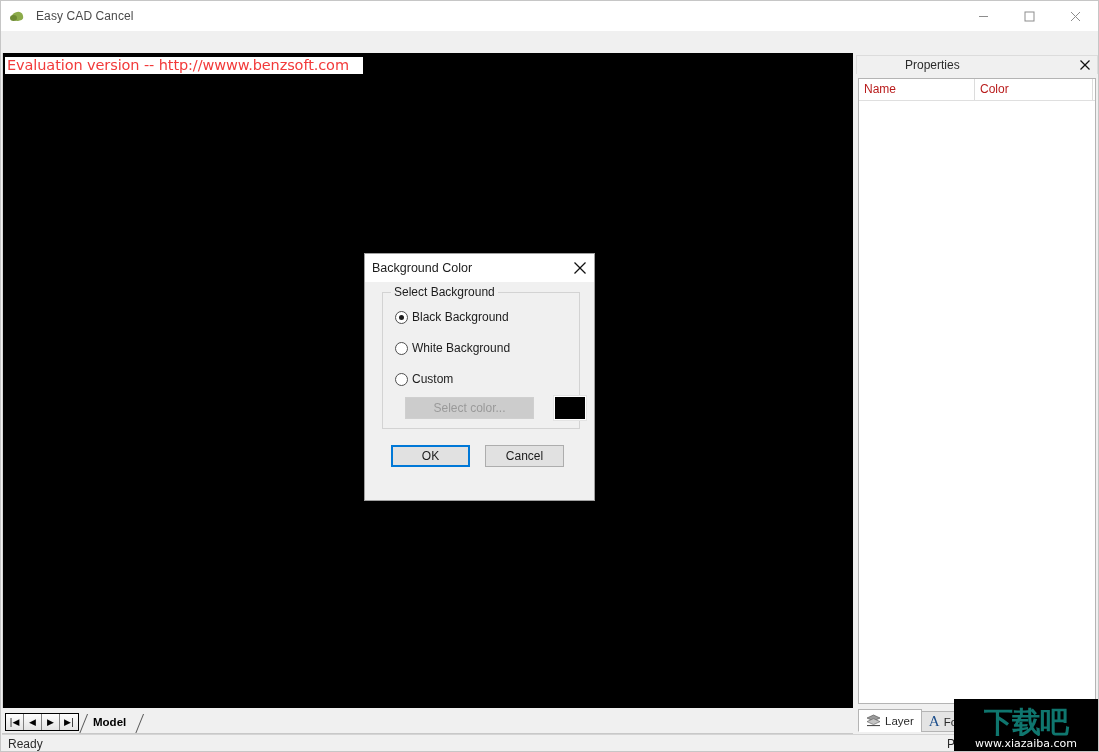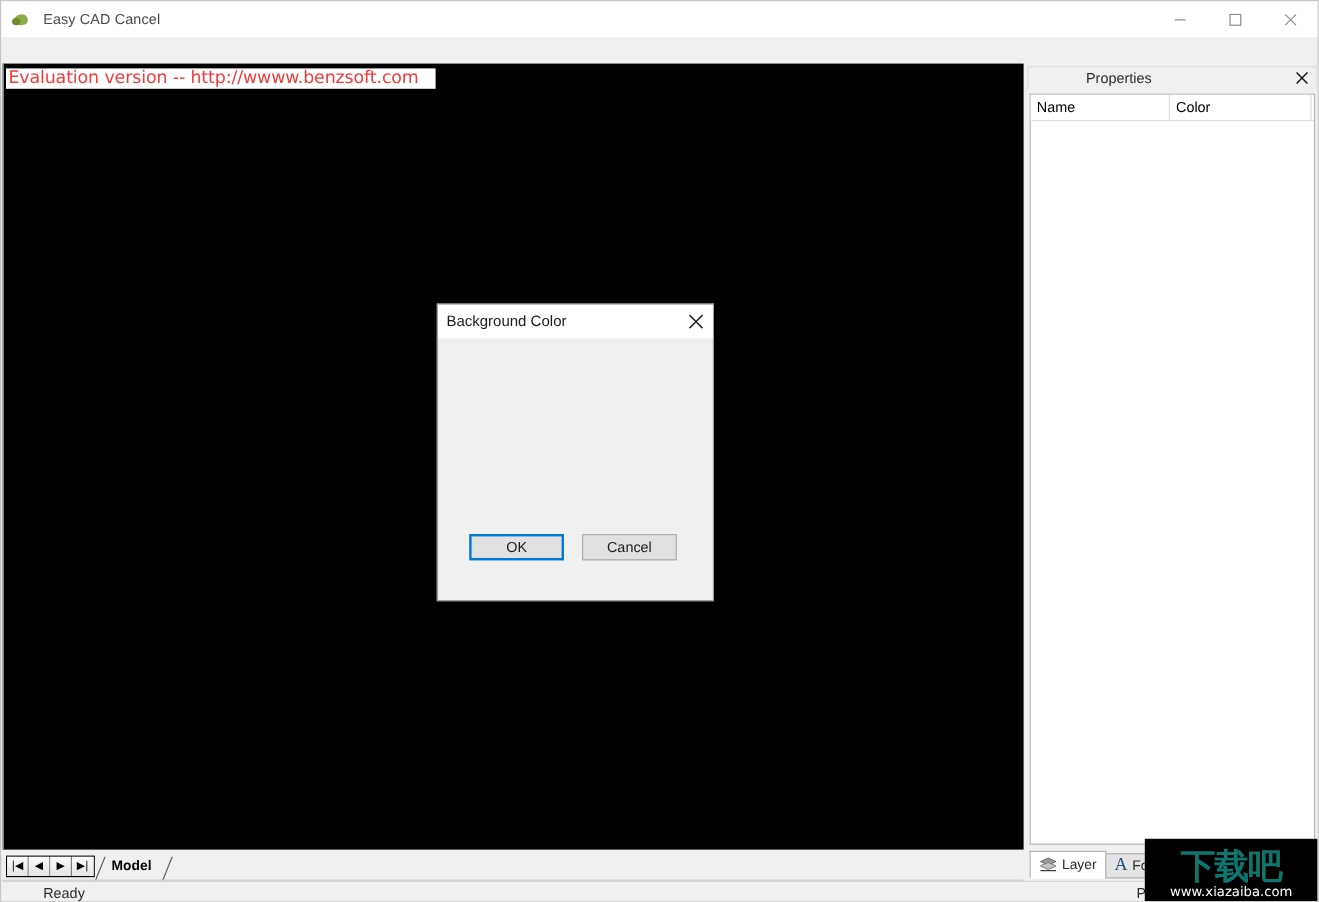--- a/index.html
+++ b/index.html
@@ -158,21 +158,20 @@
 
   
   #statusbar {
     position: absolute;
     left: 1px; top: 733px;
     width: 1096px; height: 18px;
     background: #f0f0f0;
     border-top: 1px solid #d4d4d4;
     display: flex;
     align-items: center;
-    padding-left: 28px;
   }
   #status-text {
     margin-left: 6px;
     font-size: 12px;
     color: #2b2b2b;
   }
   #status-right {
     position: absolute;
     right: 143px;
     font-size: 12px;
@@ -217,21 +216,21 @@
   }
   #prop-columns {
     position: relative;
     display: flex;
     height: 22px;
     background: #ffffff;
     border-bottom: 1px solid #dfdfdf;
   }
   .prop-col {
     font-size: 12px;
-    color: #000000;
+    color: #b91c1c;
     padding: 3px 0 0 5px;
     position: relative;
   }
   .prop-col.c-name { width: 116px; border-right: 1px solid #dcdcdc; }
   .prop-col.c-color { width: 118px; border-right: 1px solid #dcdcdc; }
   #prop-tabs {
     position: absolute;
     left: 2px; top: 651px;
     width: 238px; height: 26px;
     display: flex;
@@ -493,20 +492,41 @@
     <div id="dlg-titlebar">
       <div id="dlg-title">Background Color</div>
       <div id="dlg-close">
         <svg width="12" height="12" viewBox="0 0 12 12">
             <line x1="0.5" y1="0.5" x2="11.5" y2="11.5" stroke="#111" stroke-width="1.2"></line>
             <line x1="11.5" y1="0.5" x2="0.5" y2="11.5" stroke="#111" stroke-width="1.2"></line>
           </svg>
       </div>
     </div>
 
+    <div id="dlg-group">
+      <div id="dlg-group-label">Select Background</div>
+
+      <div class="radio-row r1">
+        <span class="radio-dot checked"></span>
+        <span class="radio-label">Black Background</span>
+      </div>
+
+      <div class="radio-row r2">
+        <span class="radio-dot"></span>
+        <span class="radio-label">White Background</span>
+      </div>
+
+      <div class="radio-row r3">
+        <span class="radio-dot"></span>
+        <span class="radio-label">Custom</span>
+      </div>
+
+      <div id="select-color-btn">Select color...</div>
+      <div id="color-swatch"></div>
+    </div>
 
     <div class="dlg-btn" id="dlg-ok">OK</div>
     <div class="dlg-btn" id="dlg-cancel">Cancel</div>
   </div>
 
   <div id="watermark">
     <div id="wm-cn">下载吧</div>
     <div id="wm-url">www.xiazaiba.com</div>
   </div>
 

